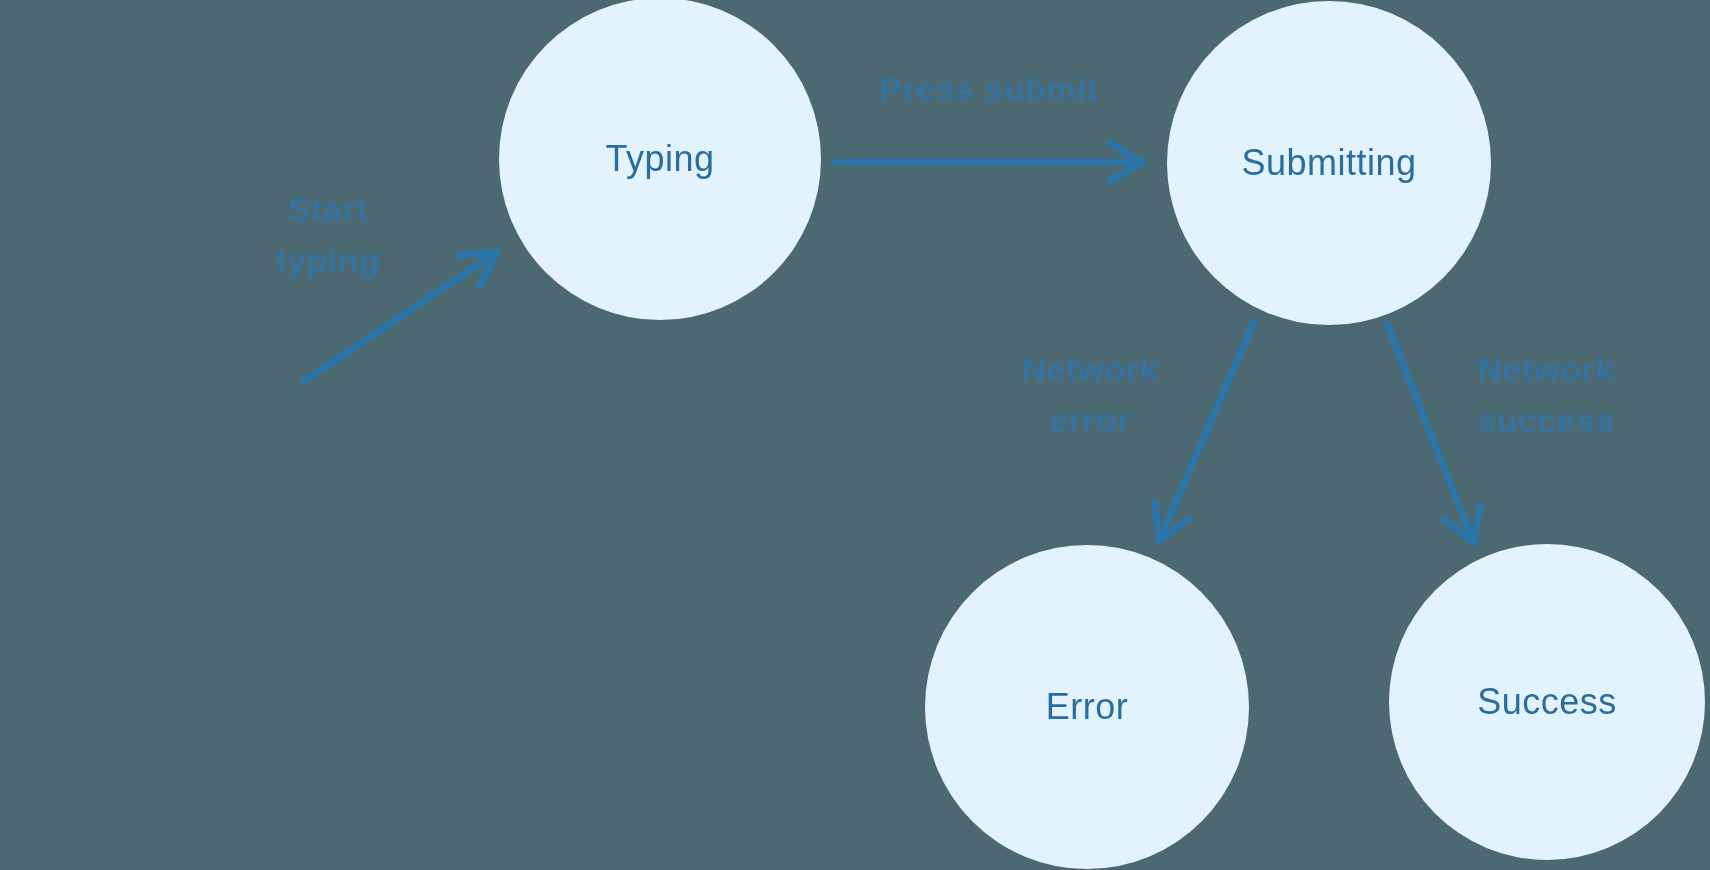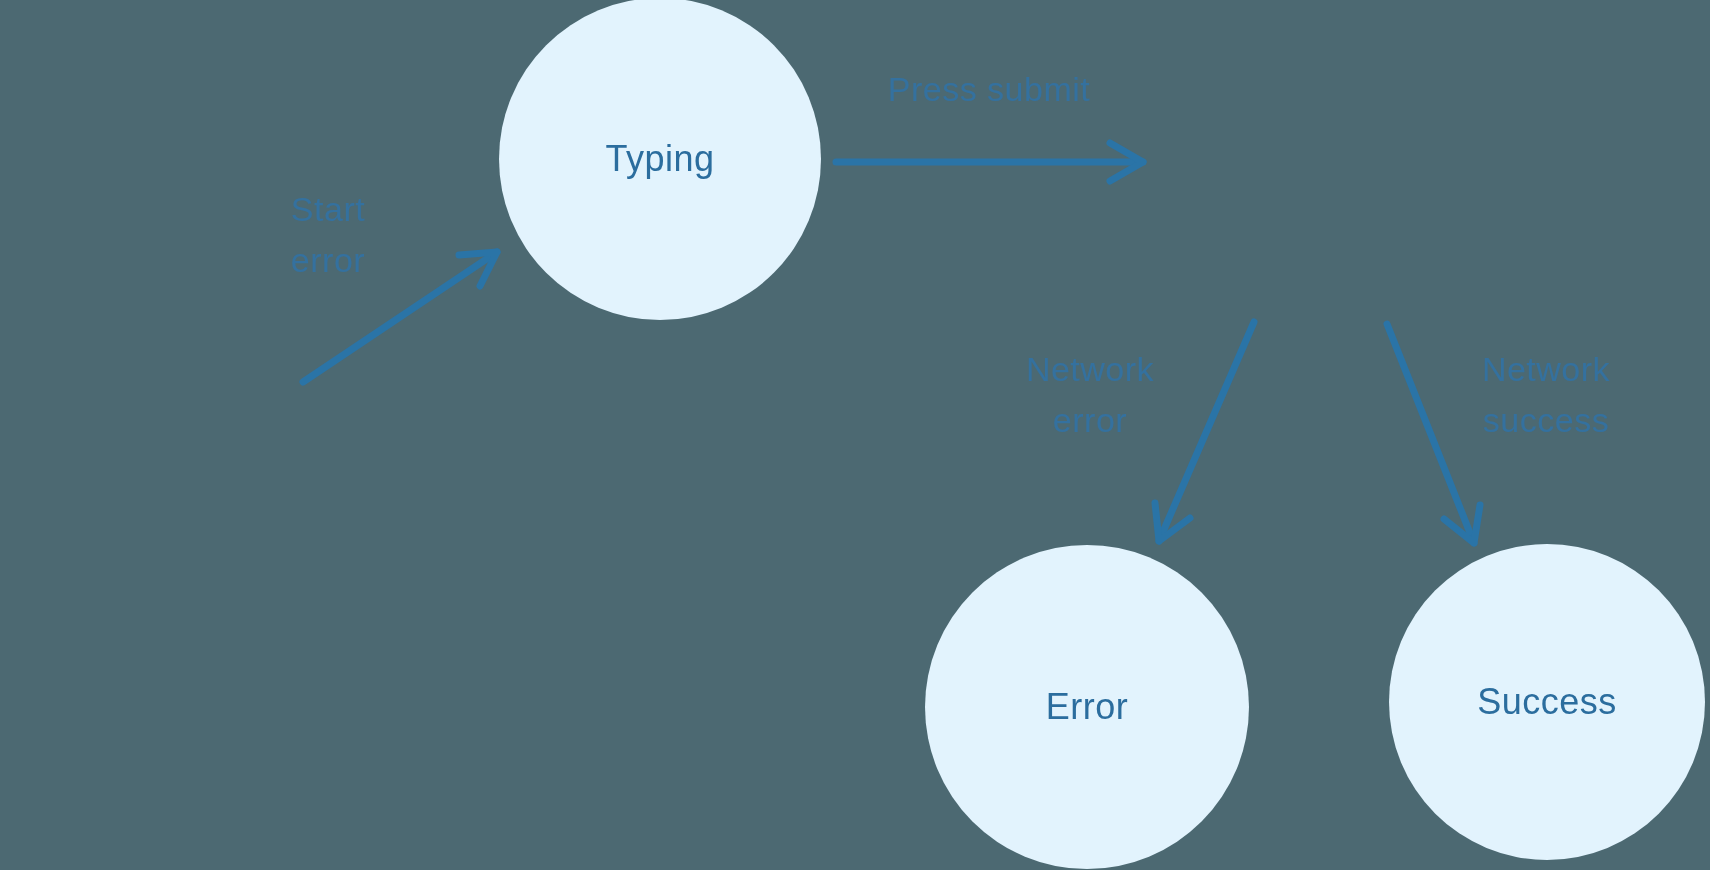--- a/index.html
+++ b/index.html
@@ -50,21 +50,21 @@
   }
   .node.empty      { left: 2px;    top: 340px; width: 322px; height: 322px; }
   .node.typing     { left: 499px;  top: -2px;  width: 322px; height: 322px; }
   .node.submitting { left: 1167px; top: 1px;   width: 324px; height: 324px; }
   .node.error      { left: 925px;  top: 545px; width: 324px; height: 324px; }
   .node.success    { left: 1389px; top: 544px; width: 316px; height: 316px; }
   .edge-label {
     position: absolute;
     color: var(--edge-label, #34719f);
     font-size: 34px;
-    font-weight: 400;
+    font-weight: 700;
     letter-spacing: 0.5px;
     line-height: 51px;
     text-align: center;
     white-space: pre-line;
   }
   .edge-label.start-typing    { left: 213px;  top: 184px; width: 230px; }
   .edge-label.press-submit    { left: 839px;  top: 64px;  width: 300px; }
   .edge-label.network-error   { left: 975px;  top: 344px; width: 230px; }
   .edge-label.network-success { left: 1431px; top: 344px; width: 230px; }
 </style>
@@ -88,28 +88,31 @@
     </g>
     <g>
       <path d="M1387 324 L1474 543"></path>
       <path d="M1480 505 L1474 543 L1444 519"></path>
     </g>
   </svg>
 
   <div class="node typing">
     <span>Typing</span>
   </div>
+  <div class="node submitting">
+    <span>Submitting</span>
+  </div>
   <div class="node error">
     <span>Error</span>
   </div>
   <div class="node success">
     <span>Success</span>
   </div>
 
   <div class="edge-label start-typing">Start
-error</div>
+typing</div>
   <div class="edge-label press-submit">Press submit</div>
   <div class="edge-label network-error">Network
 error</div>
   <div class="edge-label network-success">Network
 success</div>
 
 </div>
 
 </body></html>

